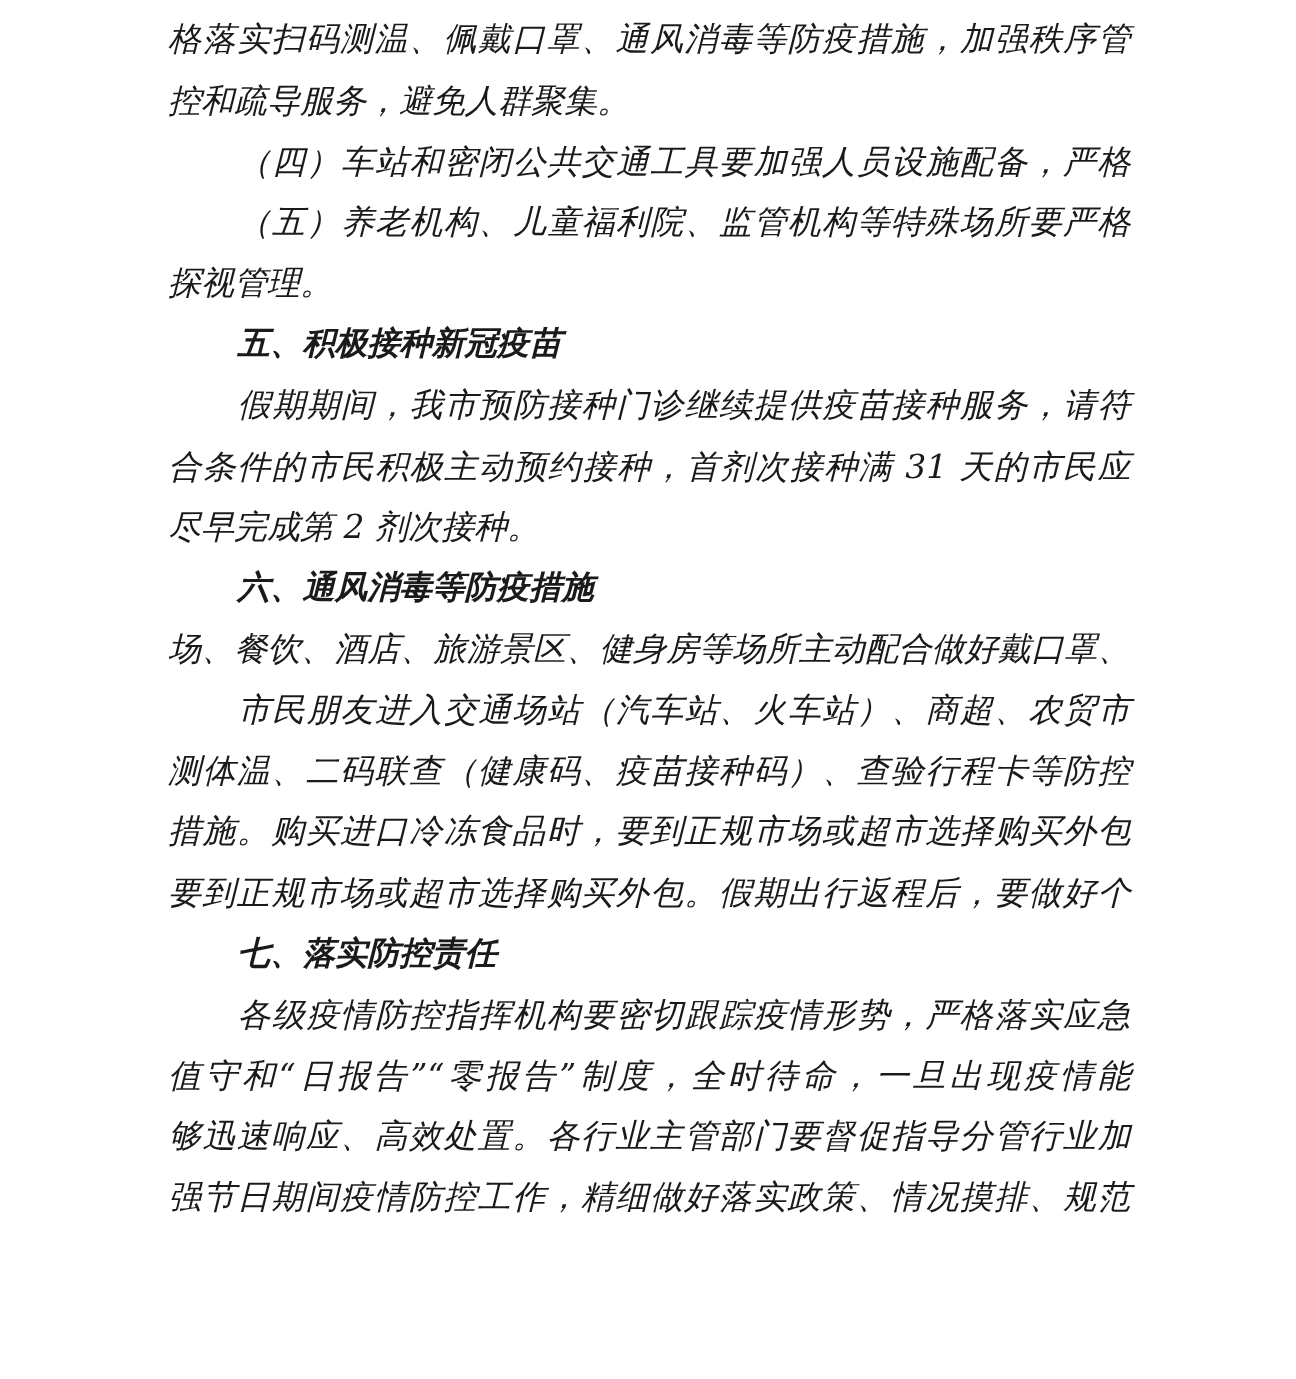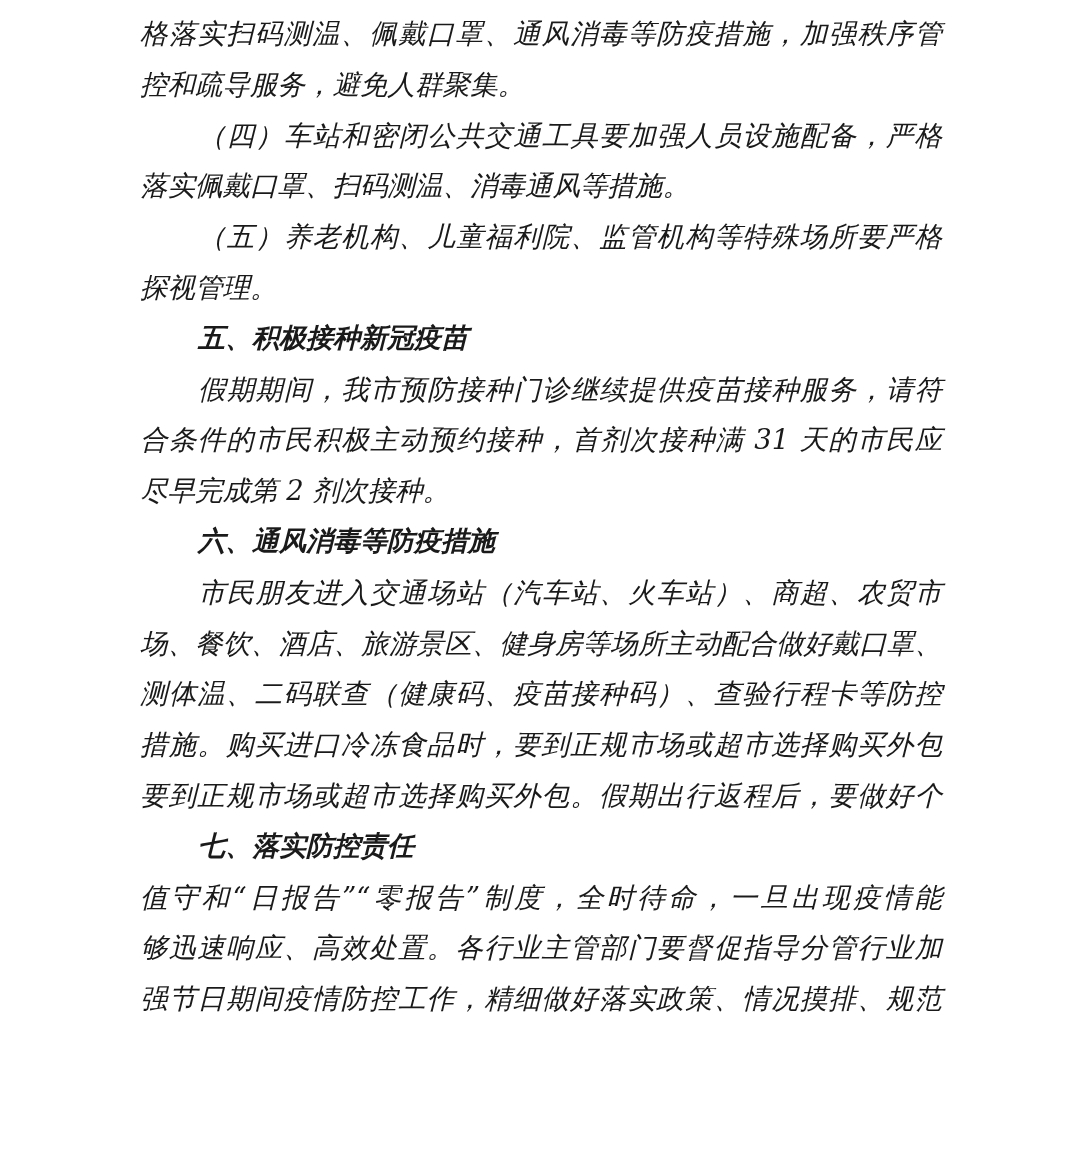--- a/index.html
+++ b/index.html
@@ -20,30 +20,30 @@
   .line.indent { padding-left: 58px; }
   .line.heading { font-family: "DejaVu Sans", "Liberation Sans", sans-serif; font-weight: bold; padding-left: 58px; text-align-last: left; font-size: 27px; }
 </style>
 </head>
 <body>
 
 <div class="page">
   <div class="line">格落实扫码测温、佩戴口罩、通风消毒等防疫措施，加强秩序管</div>
   <div class="line last">控和疏导服务，避免人群聚集。</div>
   <div class="line indent">（四）车站和密闭公共交通工具要加强人员设施配备，严格</div>
-  <div class="line last">落实佩戴口罩、扫码测温、消毒通风等措施。</div>
   <div class="line indent">（五）养老机构、儿童福利院、监管机构等特殊场所要严格</div>
   <div class="line last">探视管理。</div>
   <div class="line heading">五、积极接种新冠疫苗</div>
   <div class="line indent">假期期间，我市预防接种门诊继续提供疫苗接种服务，请符</div>
   <div class="line">合条件的市民积极主动预约接种，首剂次接种满 31 天的市民应</div>
   <div class="line last">尽早完成第 2 剂次接种。</div>
   <div class="line heading">六、通风消毒等防疫措施</div>
+  <div class="line">场、餐饮、酒店、旅游景区、健身房等场所主动配合做好戴口罩、</div>
   <div class="line indent">市民朋友进入交通场站（汽车站、火车站）、商超、农贸市</div>
-  <div class="line">场、餐饮、酒店、旅游景区、健身房等场所主动配合做好戴口罩、</div>
   <div class="line">测体温、二码联查（健康码、疫苗接种码）、查验行程卡等防控</div>
   <div class="line">措施。购买进口冷冻食品时，要到正规市场或超市选择购买外包</div>
   <div class="line">要到正规市场或超市选择购买外包。假期出行返程后，要做好个</div>
   <div class="line heading">七、落实防控责任</div>
+  <div class="line indent">各级疫情防控指挥机构要密切跟踪疫情形势，严格落实应急</div>
   <div class="line">值守和“日报告”“零报告”制度，全时待命，一旦出现疫情能</div>
   <div class="line">够迅速响应、高效处置。各行业主管部门要督促指导分管行业加</div>
   <div class="line">强节日期间疫情防控工作，精细做好落实政策、情况摸排、规范</div>
 </div>
 
 </body></html>

